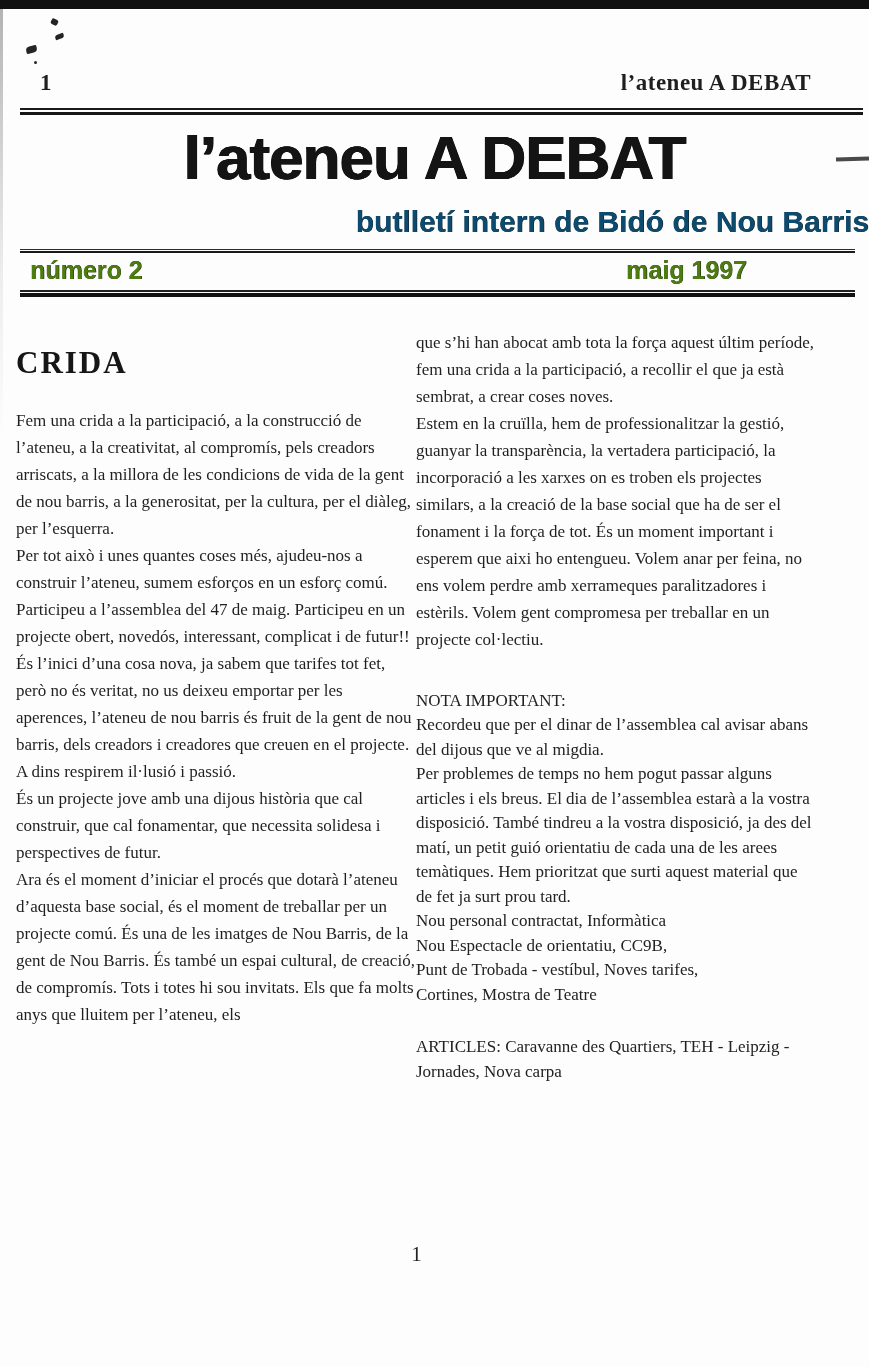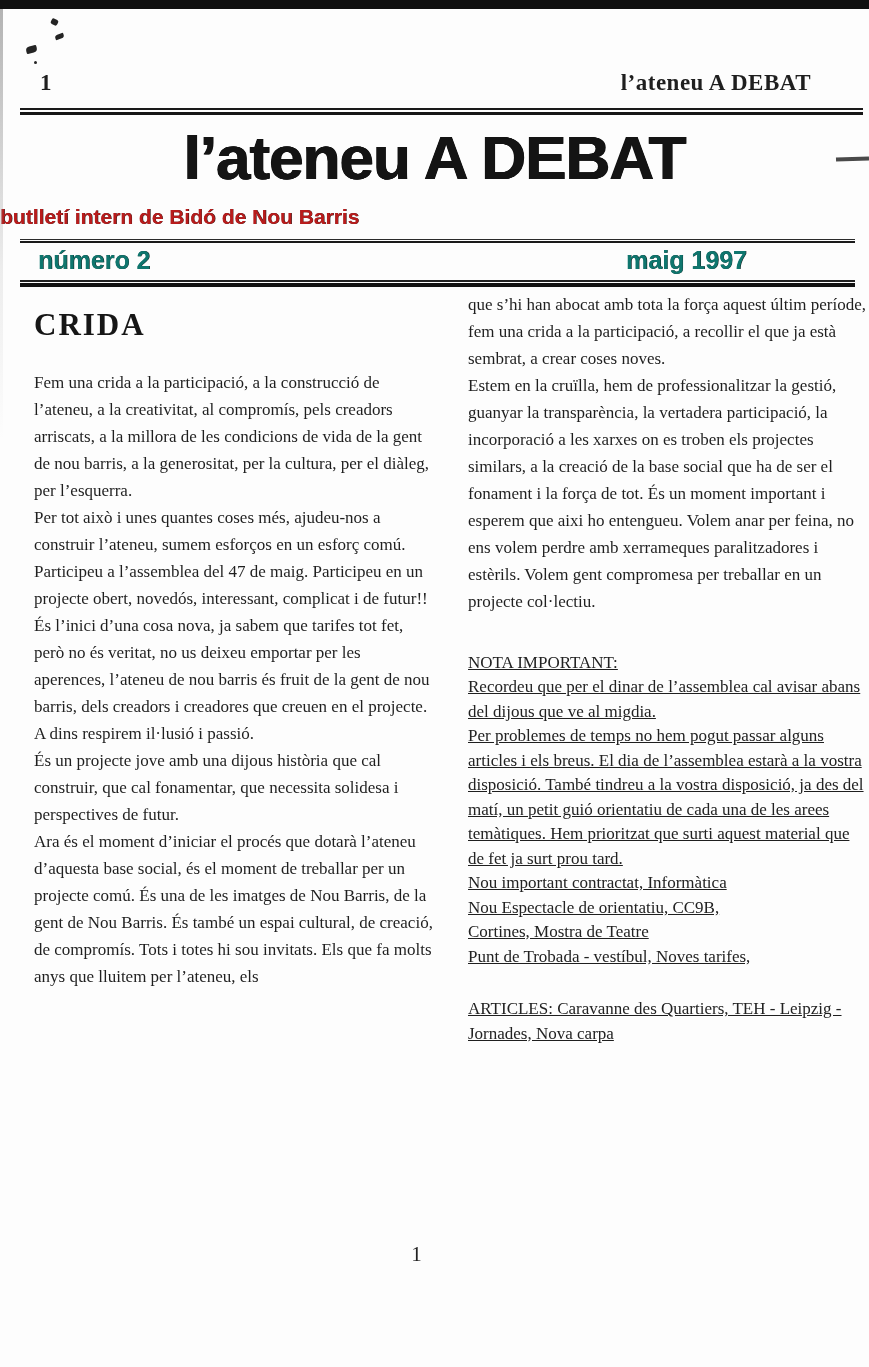--- a/index.html
+++ b/index.html
@@ -45,41 +45,40 @@
     font-family: "Liberation Sans", sans-serif;
     font-weight: 700;
     font-size: 62px;
     line-height: 1;
     letter-spacing: -1px;
     color: #141414;
     text-shadow: 0.6px 0 0 #141414, -0.6px 0 0 #141414, 0 0.4px 0 #141414;
   }
   .masthead-subtitle {
     margin-top: 16px;
-    text-align: left;
+    text-align: right;
     font-family: "Liberation Sans", sans-serif;
     font-weight: 700;
-    font-size: 21px;
-    color: #b91c1c;
+    font-size: 30px;
+    color: #0c4a6e;
     text-shadow: 0.4px 0 0 #161616;
   }
   .issue-row {
     display: flex; justify-content: space-between;
     padding: 3px 122px 3px 30px;
     font-family: "Liberation Sans", sans-serif;
     font-weight: 700;
     font-size: 25px;
     line-height: 1.15;
-    color: #0f766e;
+    color: #4d7c0f;
     text-shadow: 0.4px 0 0 #151515;
-    margin-left: 8px;
   }
 
   
-  .columns { display: flex; margin-top: 4px; padding-left: 34px; gap: 34px; }
+  .columns { display: flex; margin-top: 32px; padding-left: 16px; }
   .col-left  { width: 400px; }
   .col-right { width: 400px; }
 
   .crida {
     margin: 16px 0 26px 0;
     font-size: 31px;
     font-weight: bold;
     letter-spacing: 2px;
     color: #161616;
   }
@@ -88,21 +87,21 @@
     font-size: 17px;
     line-height: 27px;
     color: #1f1f1f;
   }
   .small-text {
     margin: 0;
     font-size: 17px;
     line-height: 24.5px;
     color: #222;
   }
-  .nota-block { margin-top: 36px; text-decoration: underline; }
+  .nota-block { margin-top: 36px; }
   .articles-para { margin-top: 28px; }
 
   .footer-num {
     position: absolute; top: 1242px; left: 0; right: 36px;
     text-align: center;
     font-size: 21px;
     color: #222;
   }
 </style>
 </head>
@@ -145,24 +144,24 @@
     </div>
 
     <div class="col-right">
       <p class="body-text">que s’hi han abocat amb tota la força aquest últim període, fem una crida a la participació, a recollir el que ja està sembrat, a crear coses noves.</p>
       <p class="body-text">Estem en la cruïlla, hem de professionalitzar la gestió, guanyar la transparència, la vertadera participació, la incorporació a les xarxes on es troben els projectes similars, a la creació de la base social que ha de ser el fonament i la força de tot. És un moment important i esperem que aixi ho entengueu. Volem anar per feina, no ens volem perdre amb xerrameques paralitzadores i estèrils. Volem gent compromesa per treballar en un projecte col·lectiu.</p>
 
       <div class="nota-block">
         <div class="small-text">NOTA IMPORTANT:</div>
         <p class="small-text">Recordeu que per el dinar de l’assemblea cal avisar abans del dijous que ve al migdia.</p>
         <p class="small-text">Per problemes de temps no hem pogut passar alguns articles i els breus. El dia de l’assemblea estarà a la vostra disposició. També tindreu a la vostra disposició, ja des del matí, un petit guió orientatiu de cada una de les arees temàtiques. Hem prioritzat que surti aquest material que de fet ja surt prou tard.</p>
-        <div class="small-text">Nou important contractat, Informàtica</div>
+        <div class="small-text">Nou personal contractat, Informàtica</div>
         <div class="small-text">Nou Espectacle de orientatiu, CC9B,</div>
+        <div class="small-text">Punt de Trobada - vestíbul, Noves tarifes,</div>
         <div class="small-text">Cortines, Mostra de Teatre</div>
-        <div class="small-text">Punt de Trobada - vestíbul, Noves tarifes,</div>
         <p class="small-text articles-para">ARTICLES: Caravanne des Quartiers, TEH - Leipzig - Jornades, Nova carpa</p>
       </div>
     </div>
 
   </div>
 
   <div class="footer-num">1</div>
 
 </div>
 

